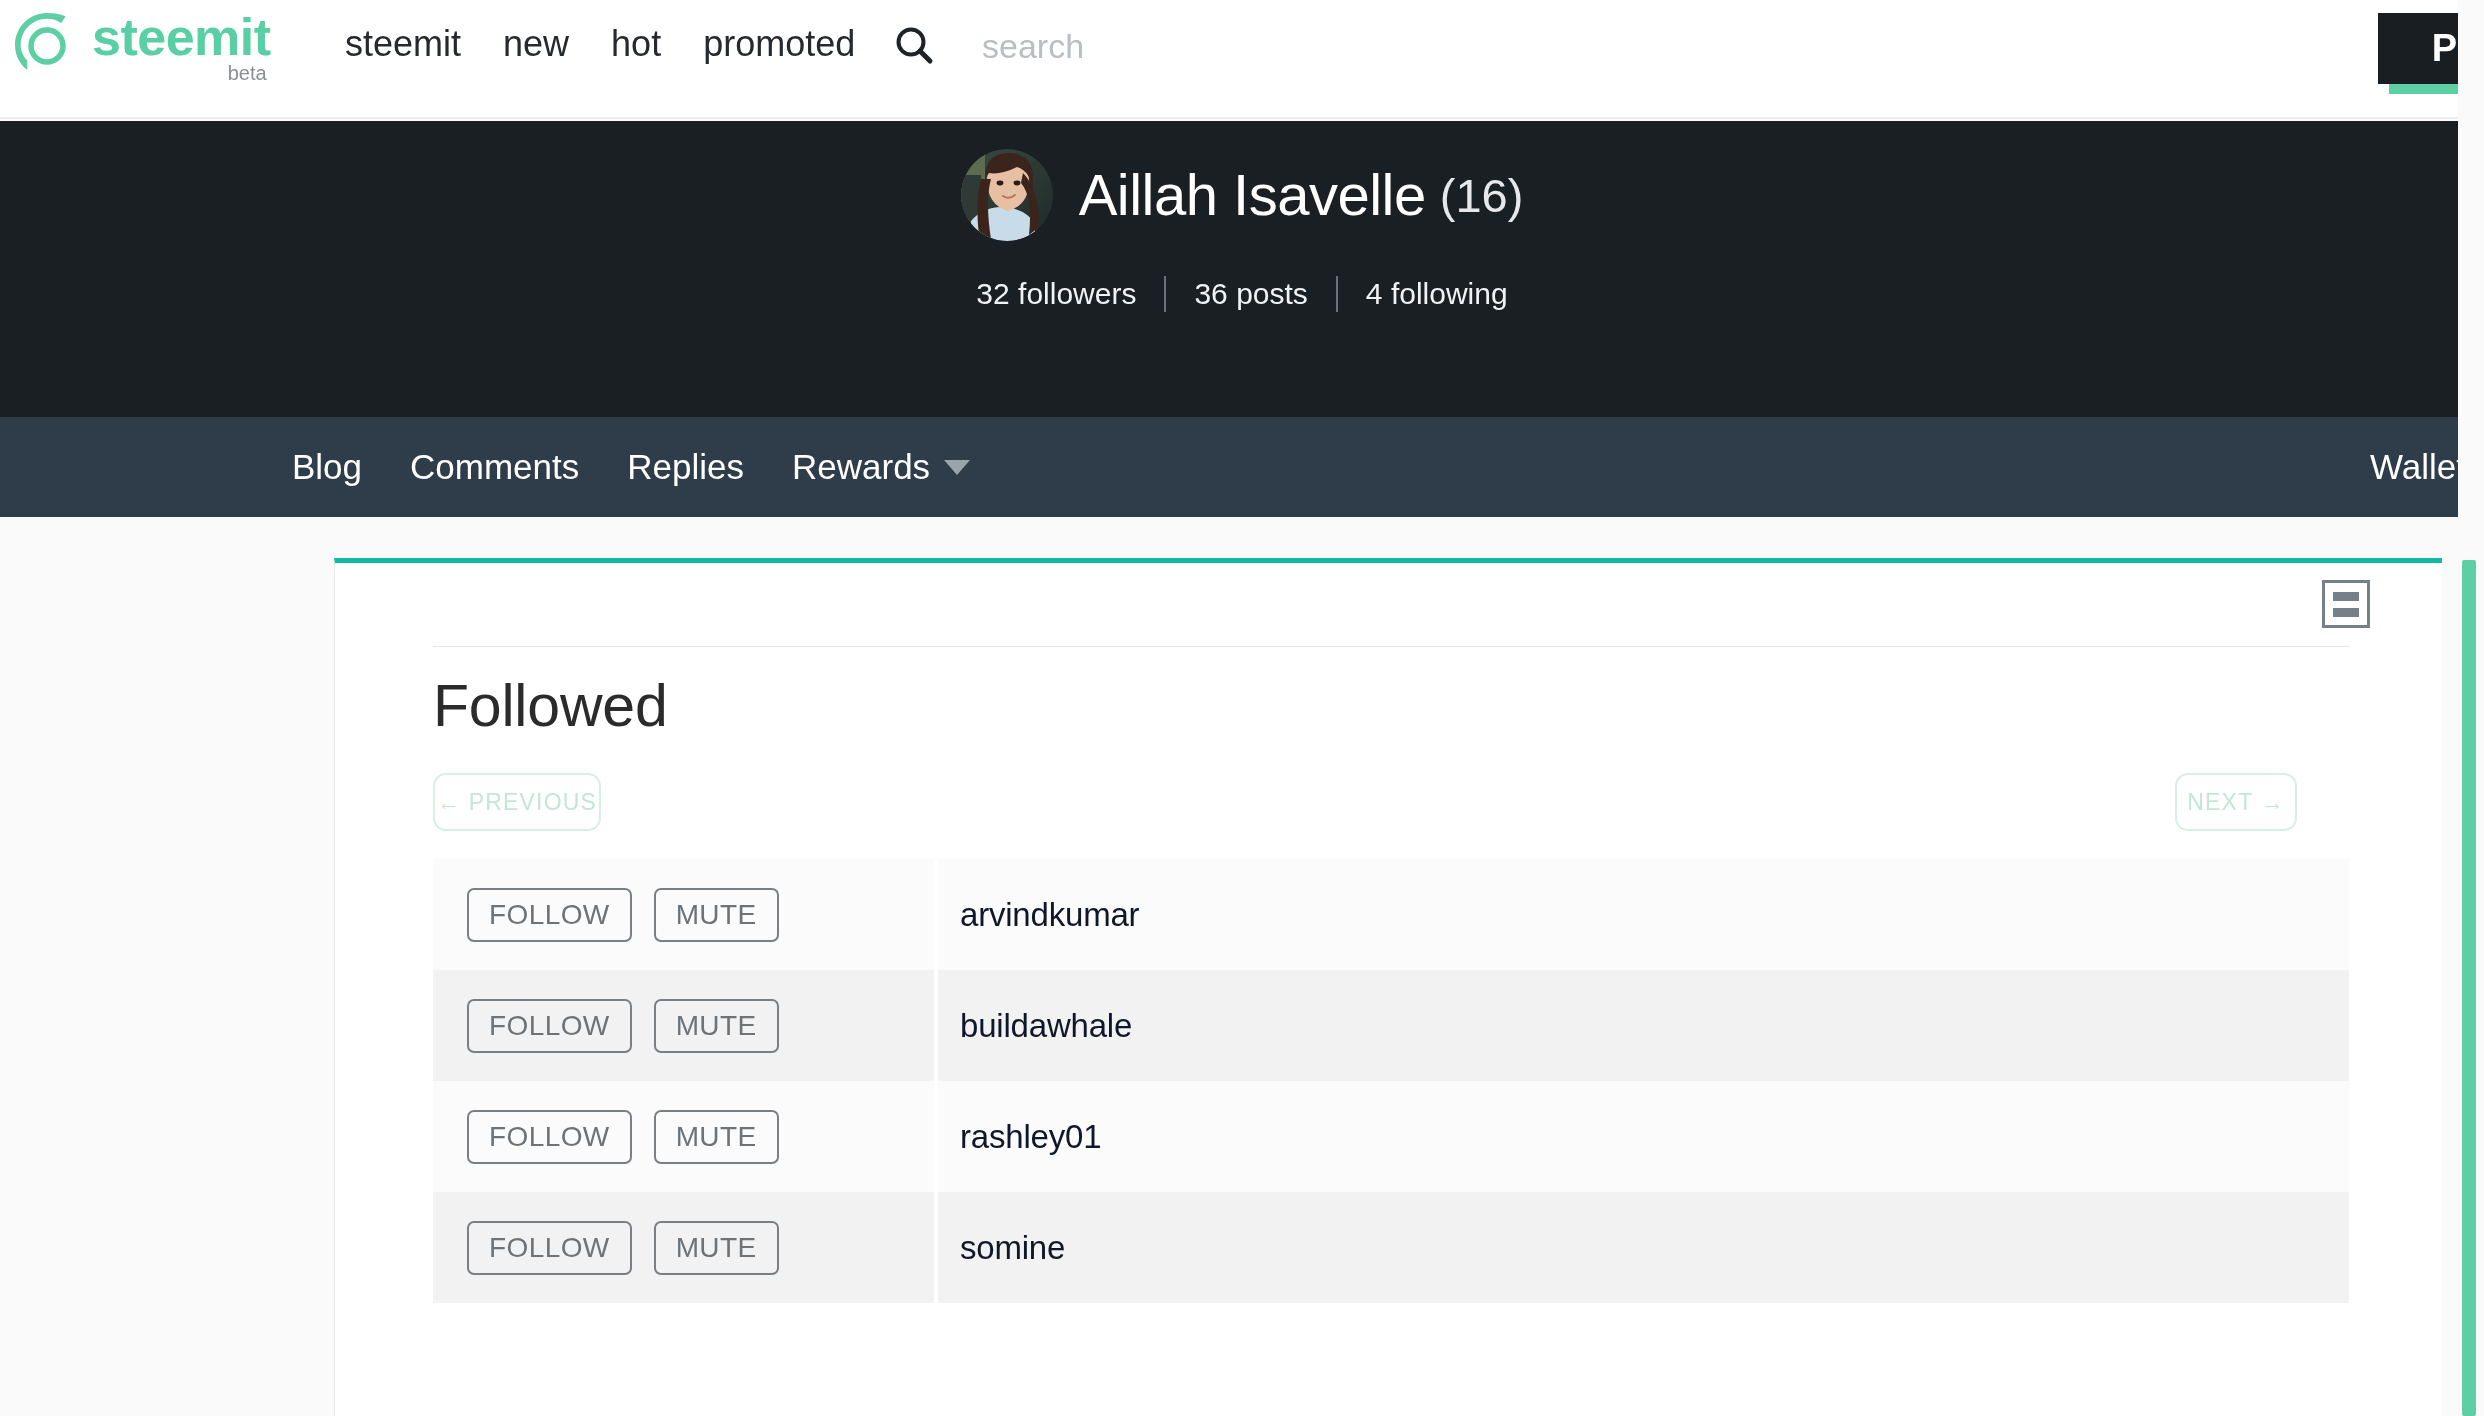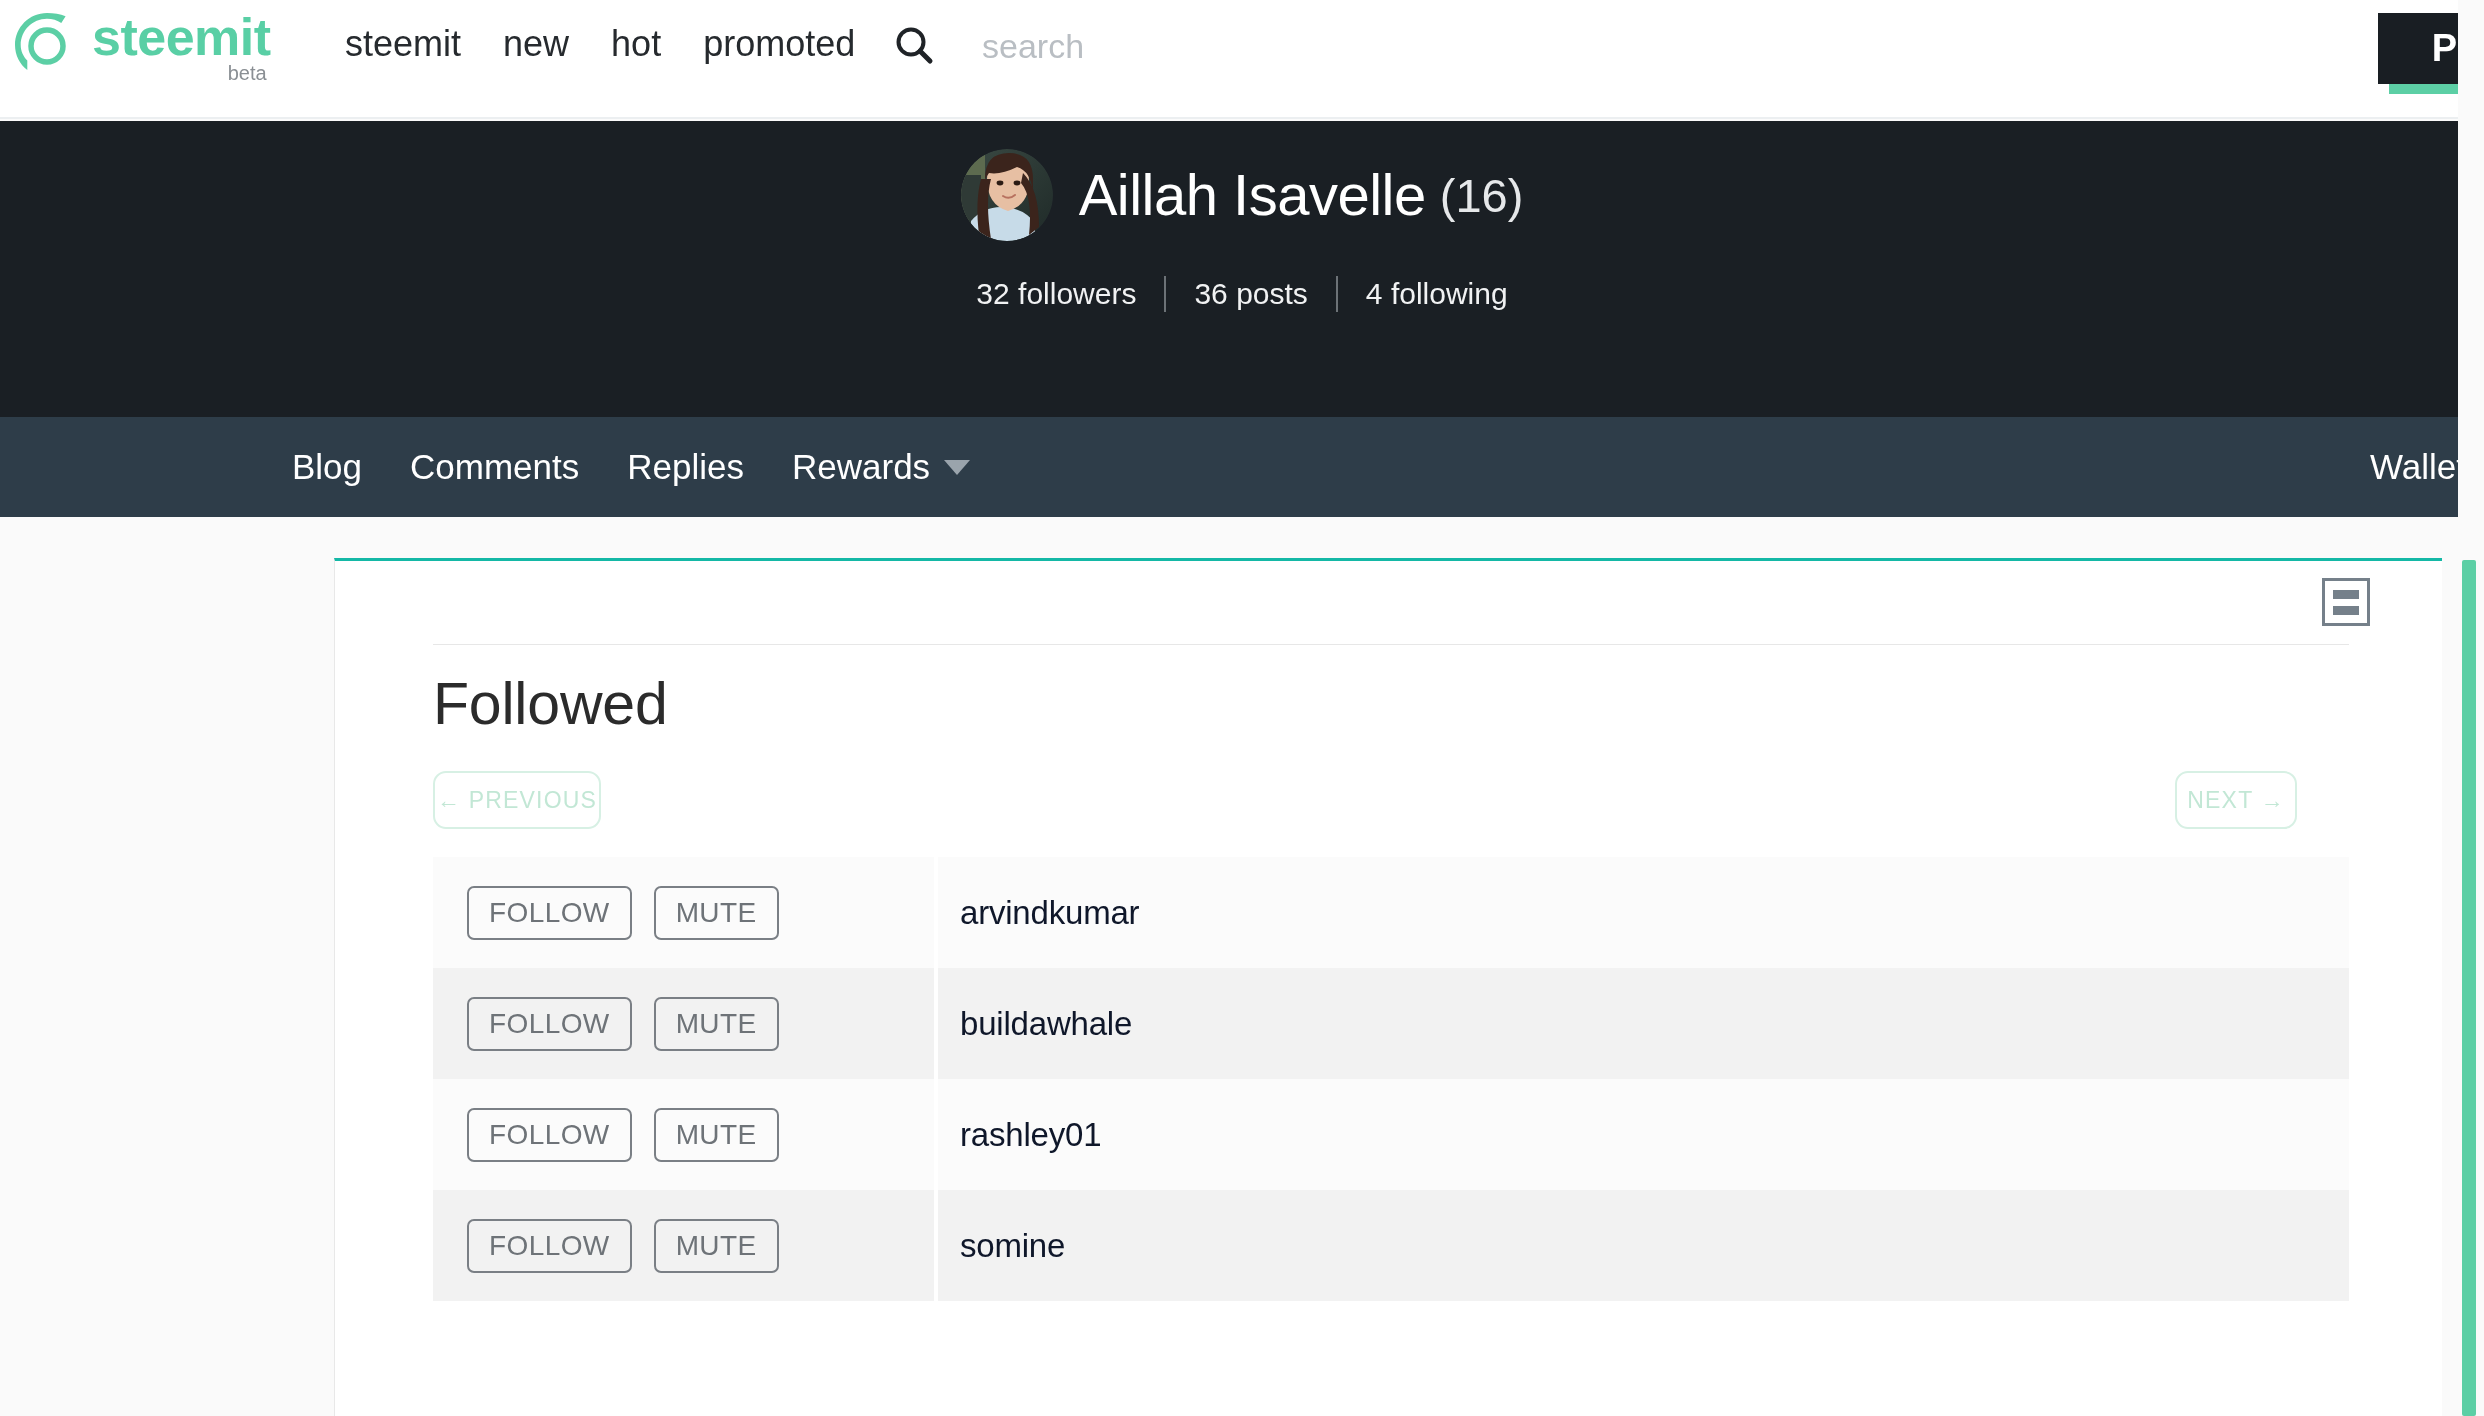--- a/index.html
+++ b/index.html
@@ -209,21 +209,21 @@
     width: 2484px; height: 899px;
     background: #fafafa;
   }
   .card {
     position: absolute;
     left: 334px; top: 41px;
     width: 2108px;
     height: 858px;
     background: #ffffff;
     border-left: 1px solid #e8e8e8;
-    border-top: 3px solid #14b8a6;
+    border-top: 5px solid #14b8a6;
   }
   .card-toolbar {
     position: absolute;
     right: 72px; top: 17px;
     width: 48px; height: 48px;
     border: 3px solid #75808a;
     display: flex;
     flex-direction: column;
     align-items: center;
     justify-content: center;

